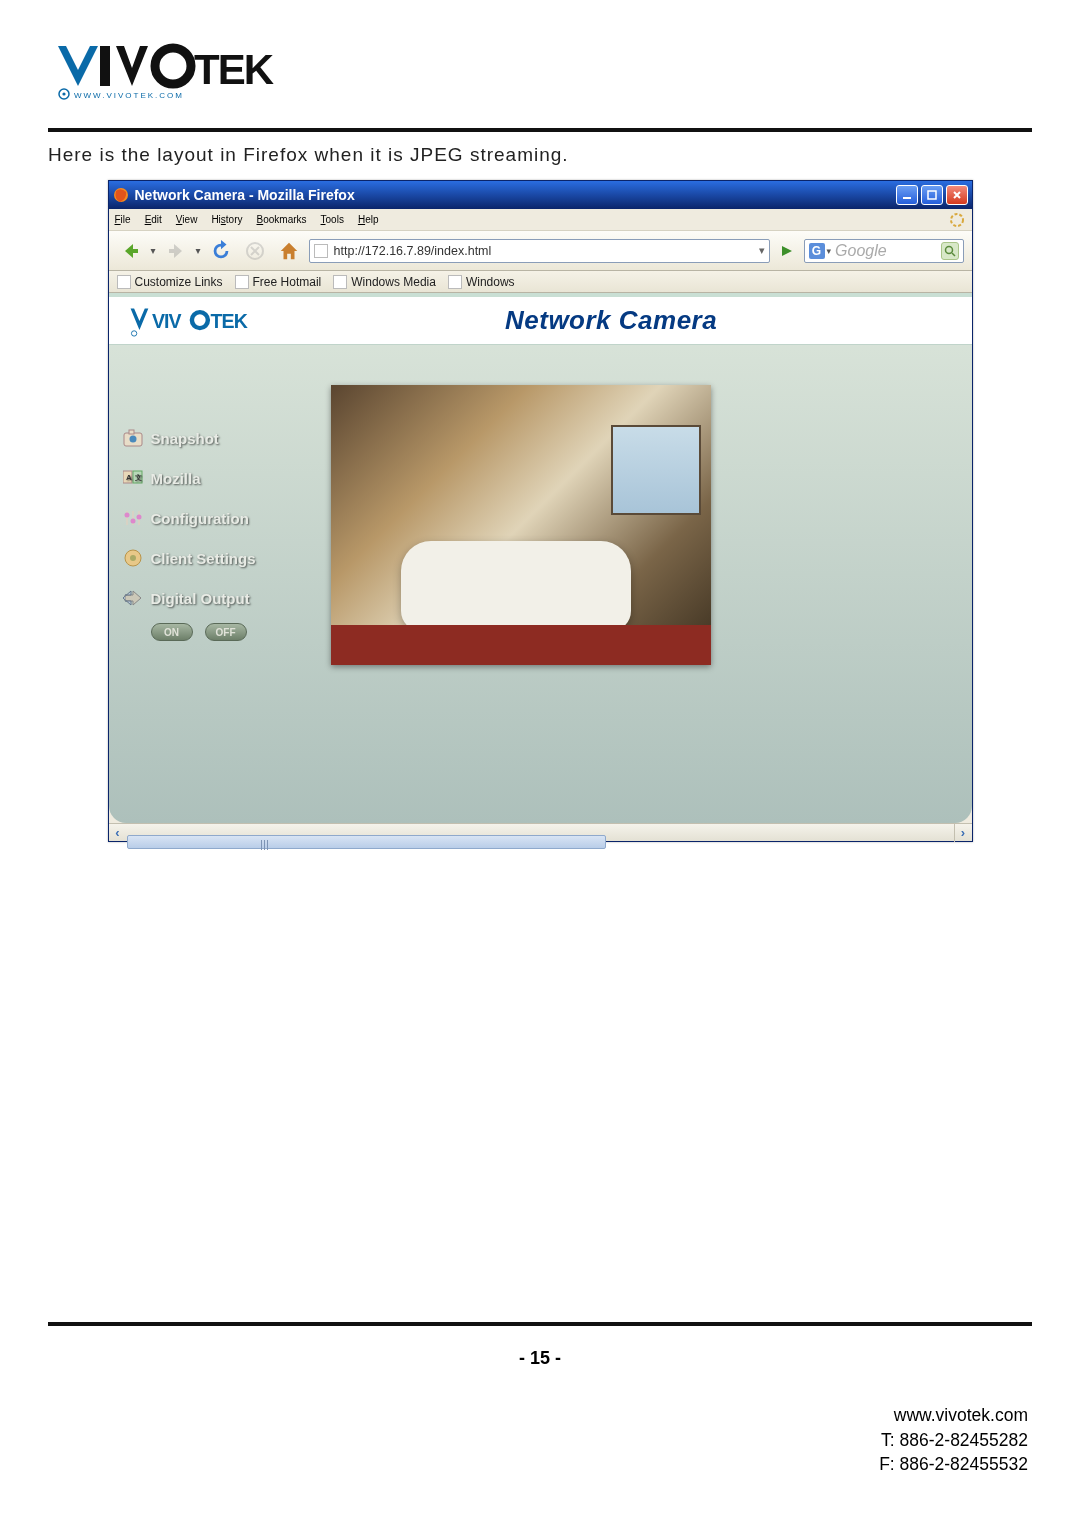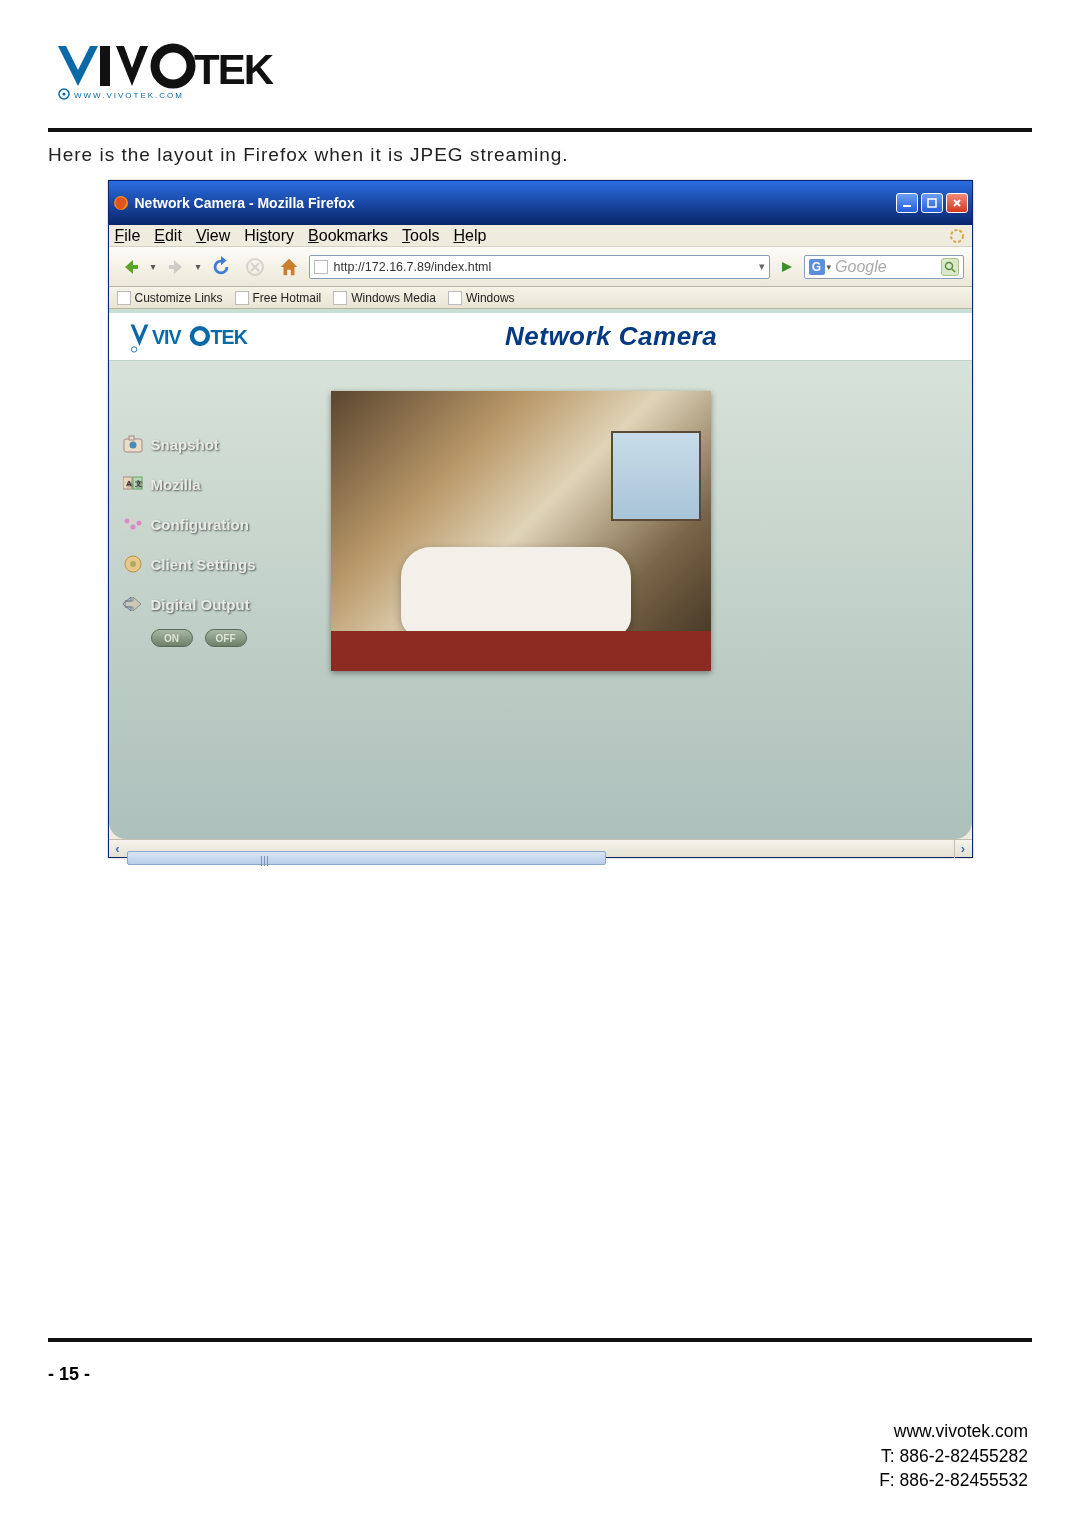--- a/index.html
+++ b/index.html
@@ -3,27 +3,27 @@
 <meta charset="utf-8">
 <style>
   * { box-sizing: border-box; margin: 0; padding: 0; }
   body { font-family: Arial, sans-serif; background: #fff; width: 1080px; }
   .page { padding: 40px 48px; }
   .header-logo { margin-bottom: 18px; }
   .logo-svg { width: 270px; height: 66px; }
   .hr-main { border: none; border-top: 4px solid #111; margin-bottom: 12px; }
   .intro { font-size: 19px; letter-spacing: 1px; color: #222; margin-bottom: 14px; }
   .browser-window { border: 1px solid #0a246a; width: 865px; margin: 0 auto; background: #efebdf; box-shadow: 0 0 2px rgba(0,0,0,0.3); }
-  .titlebar { background: linear-gradient(to bottom, #2a6de1 0%, #0a246a 100%); height: 44px; display: flex; align-items: center; padding: 0 4px; color: #fff; font-size: 14px; font-weight: bold; }
+  .titlebar { background: linear-gradient(to bottom, #2a6de1 0%, #0a246a 100%); height: 28px; display: flex; align-items: center; padding: 0 4px; color: #fff; font-size: 14px; font-weight: bold; }
   .titlebar .ff-icon { width: 16px; height: 16px; margin-right: 6px; }
   .title-spacer { flex: 1; }
   .winbtns { display: flex; gap: 3px; }
   .winbtn { width: 22px; height: 20px; background: linear-gradient(to bottom,#6b9ef3,#245edb); border: 1px solid #fff; border-radius: 3px; display:flex; align-items:center; justify-content:center; color:#fff; font-size:12px; font-weight:bold; }
   .winbtn.close { background: linear-gradient(to bottom,#f28b7c,#d43a1e); }
-  .menubar { background: #efebdf; height: 22px; display: flex; align-items: center; padding: 0 6px; font-size: 16px; color: #000; gap: 14px; border-bottom: 1px solid #d6d2c2; }
+  .menubar { background: #efebdf; height: 22px; display: flex; align-items: center; padding: 0 6px; font-size: 10px; color: #000; gap: 14px; border-bottom: 1px solid #d6d2c2; }
   .menubar span u { text-decoration: underline; }
   .menubar .throbber { margin-left:auto; width:18px; height:18px; }
   .toolbar { background: linear-gradient(to bottom,#fdfcf8,#ece8d8); height: 40px; display: flex; align-items: center; padding: 0 8px; gap: 6px; border-bottom: 1px solid #b8b4a4; }
   .nav-btn { width: 28px; height: 28px; border-radius: 50%; display:flex; align-items:center; justify-content:center; }
   .nav-back svg path { fill:#5aa62a; }
   .nav-fwd, .nav-stop { opacity: 0.35; }
   .dd-arrow { font-size:10px; color:#555; }
   .nav-reload svg { fill:#3a7ed8; }
   .nav-home svg { fill:#c97f2e; }
   .url-box { flex: 1; background:#fff; border:1px solid #8a9db8; height:24px; display:flex; align-items:center; padding:0 4px; font-size:12.5px; color:#333; border-radius:2px; }
@@ -37,42 +37,42 @@
   .search-box .s-dd { font-size:9px; color:#555; margin-right:4px;}
   .search-box .s-text { flex:1; color:#aaa; font-size:16px; font-style:italic; }
   .search-box .s-mag { width:18px; height:18px; background:#d8e8c8; border:1px solid #a9c488; border-radius:3px; display:flex; align-items:center; justify-content:center;}
   .bookmark-bar { background: linear-gradient(to bottom,#f5f2e7,#e9e5d5); border-bottom:1px solid #b8b4a4; height:22px; display:flex; align-items:center; padding:0 8px; gap:12px; font-size:12px; color:#222; }
   .bookmark-bar .bm { display:flex; align-items:center; gap:4px; }
   .bookmark-bar .bm .pg-ic { width:14px; height:14px; border:1px solid #bbb; background:#fff; }
   .content-area { background: linear-gradient(to bottom,#dce6db,#adc0bb); min-height:530px; position:relative;border-radius:17px; }
   .hdr-strip { background:#fff; height:52px; display:flex; align-items:center; padding:0 18px; border-top:4px solid #c9dfd4; border-bottom:1px solid #c0d4ca;}
   .hdr-strip .page-logo { height:32px; }
   .hdr-title { flex:1; text-align:center; color:#053a82; font-weight:bold; font-size:26px; letter-spacing:0.5px; font-style:italic; }
-  .body-flex { display:flex; padding:10px 0 0 14px; gap:28px; }
+  .body-flex { display:flex; padding:20px 0 0 14px; gap:28px; }
   .side-menu { width:180px; padding-top:64px; }
   .side-menu .mi { display:flex; align-items:center; gap:8px; color:#e8ebe5; font-weight:bold; font-size:15px; margin-bottom:22px; text-shadow:1px 1px 2px rgba(0,0,0,0.6); }
   .side-menu .mi .ic { width:20px; height:18px; }
   .do-row { display:flex; gap:12px; margin-top:-6px; padding-left:28px; }
   .do-btn { width:42px; height:18px; border-radius:9px; font-size:10px; font-weight:bold; color:#e0e2d8; display:flex; align-items:center; justify-content:center; border:1px solid #5a6a58; background:linear-gradient(to bottom,#a7b7a3,#6d7f69); }
   .video-box { width:380px; height:280px; margin-top:20px; background: linear-gradient(135deg,#5a4530 0%, #b89868 30%, #e0d4b8 50%, #7a6548 75%, #3a2e1e 100%); box-shadow:0 2px 6px rgba(0,0,0,0.4); position:relative; overflow:hidden;}
   .room-couch { position:absolute; bottom:34px; left:70px; width:230px; height:90px; background:#f2f0e8; border-radius:30px 30px 20px 20px; box-shadow:0 3px 8px rgba(0,0,0,0.3);}
   .room-rug { position:absolute; bottom:0; left:0; width:100%; height:40px; background:#8d2b22;}
   .room-win { position:absolute; top:40px; right:10px; width:90px; height:90px; background:linear-gradient(#c8dce8,#a8c4d8); border:2px solid #5a4a38;}
   .scroll-strip { height:18px; background: linear-gradient(to bottom,#f5f3eb,#e4e1d4); border-top:1px solid #c3bfaf; display:flex; align-items:center;}
   .scroll-strip .arrow-l, .scroll-strip .arrow-r { width:18px; height:18px; display:flex; align-items:center; justify-content:center; font-size:13px; font-weight:bold;}
   .scroll-strip .arrow-l { color:#3b6eb5; }
   .scroll-strip .arrow-r { color:#3b6eb5; margin-left:auto; border-left:1px solid #c3bfaf;}
   .scroll-strip .track { flex:1; position:relative; }
   .scroll-strip .thumb { position:absolute; left:0; top:2px; height:14px; width:58%; background:linear-gradient(to bottom,#d8e4f4,#b9cde8); border:1px solid #8fa9cc; border-radius:2px;}
   .scroll-strip .grip { position:absolute; left:28%; top:4px; width:8px; height:10px; background:repeating-linear-gradient(90deg,#7d94b5 0 1px,transparent 1px 3px);}
   .statusbar { height:22px; background:#efebdf; border-top:1px solid #c0bcad; display:flex; align-items:center; padding:0 8px; font-size:12px; color:#333;}
   .statusbar .grip-corner { margin-left:auto; width:14px; height:14px; background:repeating-linear-gradient(135deg,#aaa 0 1px,transparent 1px 3px);}
   .footer { margin-top: 480px; }
   .hr-footer { border:none; border-top:4px solid #111; margin-bottom:22px; }
-  .page-no { text-align:left; font-size:18px; font-weight:bold; margin-bottom:34px; }
+  .page-no { text-align:center; font-size:18px; font-weight:bold; margin-bottom:34px; }
   .contact { text-align:right; font-size:17.5px; line-height:1.4; color:#000; padding-right:4px;}
 </style>
 </head>
 <body>
 
 <div class="page">
   <div class="header-logo">
     <svg class="logo-svg" viewBox="0 0 270 66">
       <path d="M10 6 L30 46 L50 6 L42 6 L30 30 L18 6 Z" fill="#0a6aa8"></path>
       <rect x="52" y="6" width="10" height="40" fill="#111"></rect>

